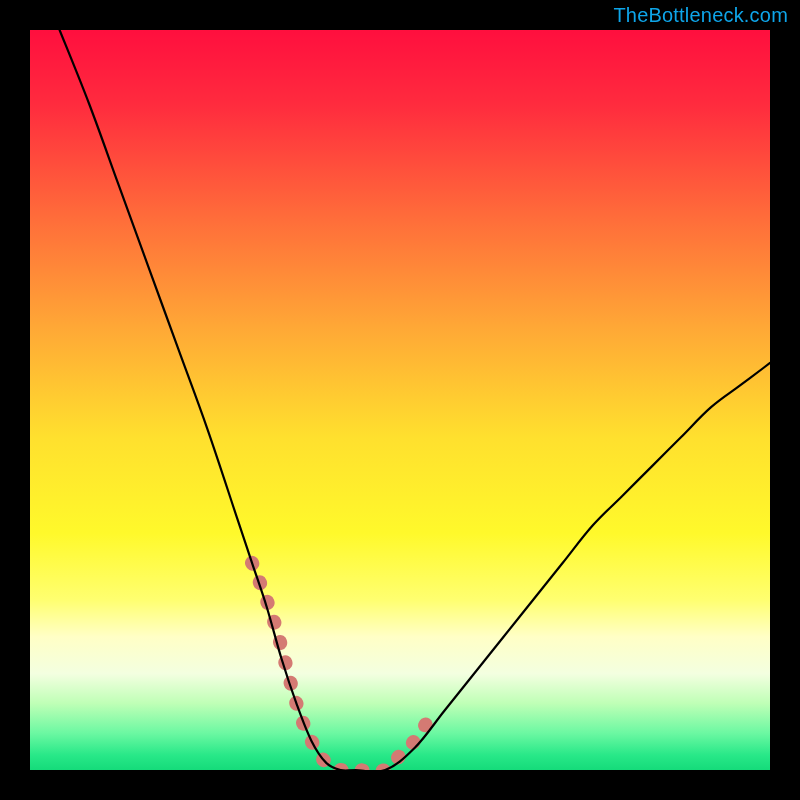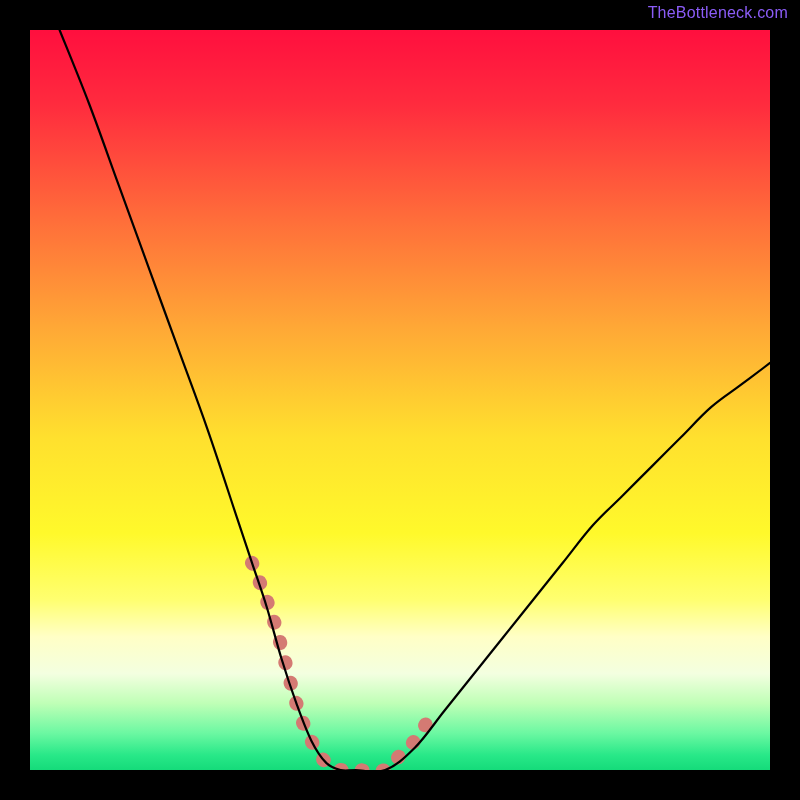--- a/index.html
+++ b/index.html
@@ -8,22 +8,22 @@
     width: 800px;
     height: 800px;
     background: #000;
     position: relative;
     font-family: Arial, Helvetica, sans-serif;
   }
   .watermark {
     position: absolute;
     top: 4px;
     right: 12px;
-    color: #8b5cf6;
-    font-size: 16px;
+    color: #0ea5e9;
+    font-size: 20px;
     font-weight: 400;
     z-index: 10;
     letter-spacing: 0.2px;
   }
   .plot-area {
     position: absolute;
     left: 30px;
     top: 30px;
     width: 740px;
     height: 740px;

